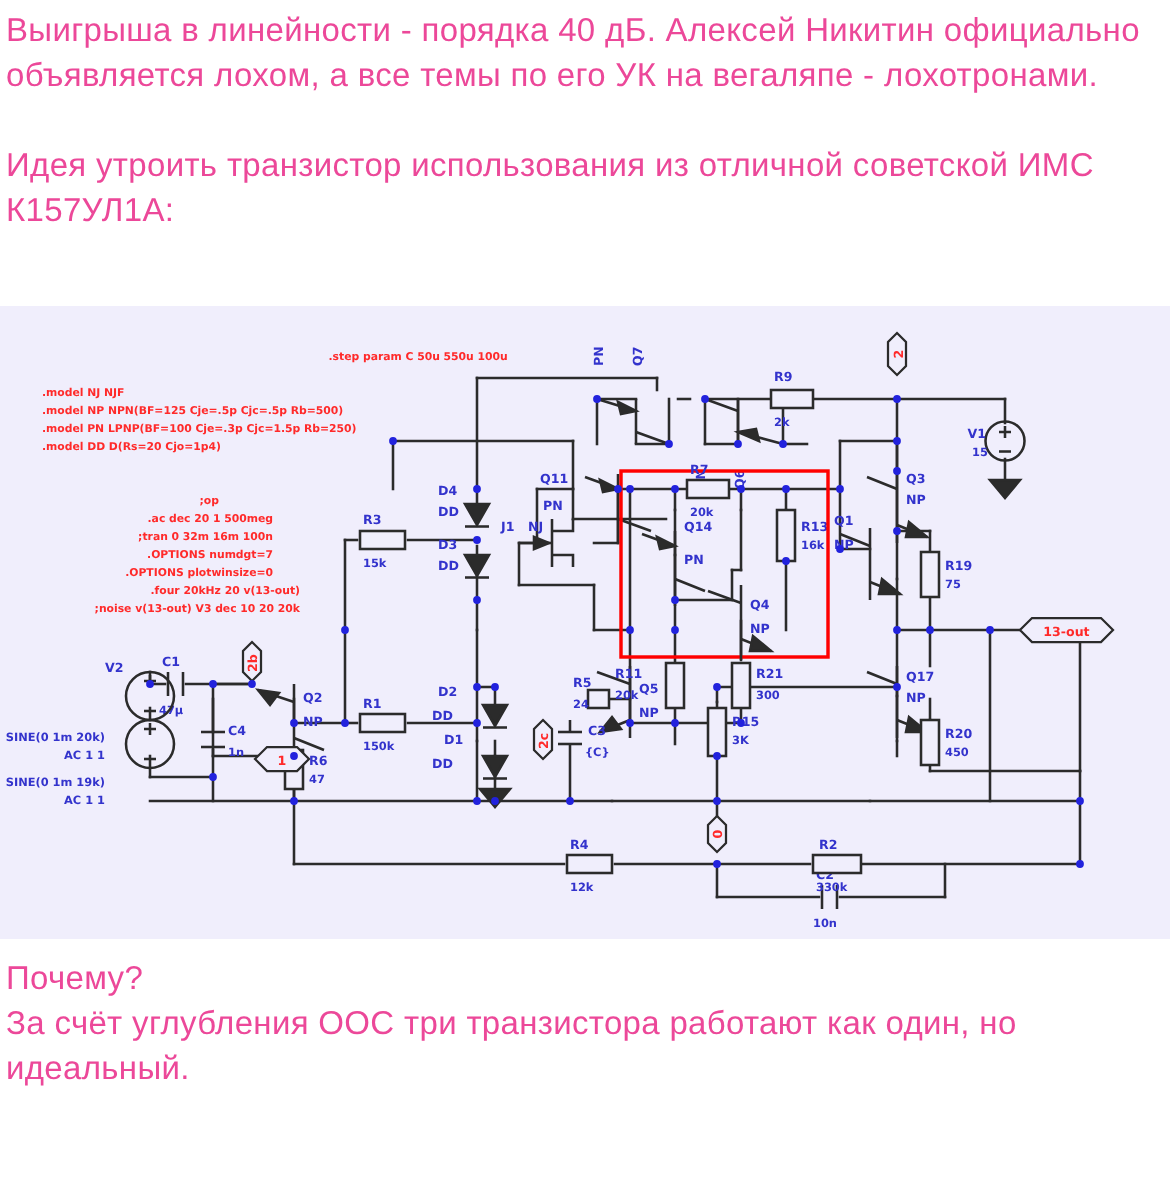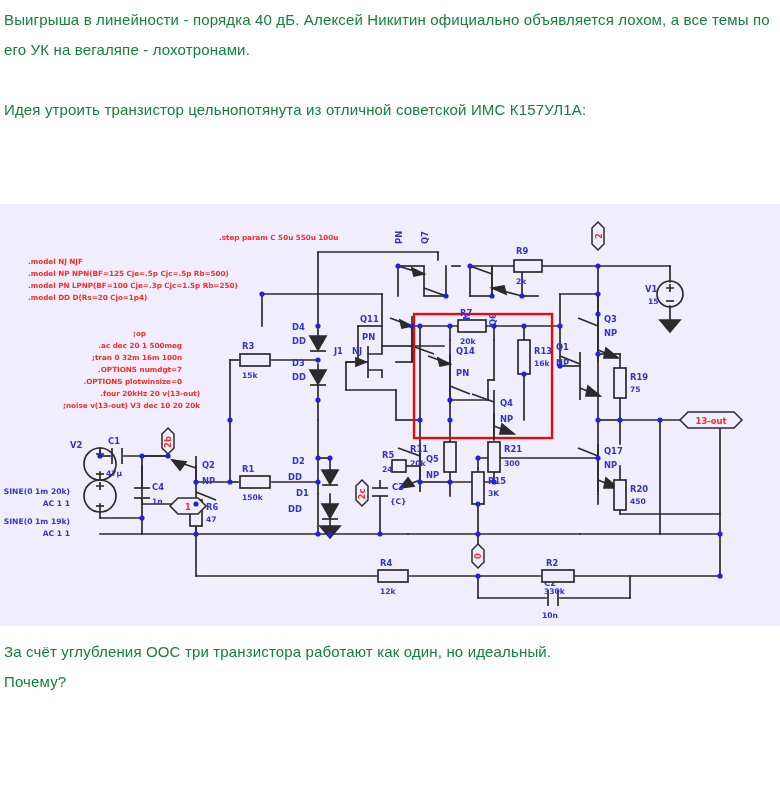--- a/index.html
+++ b/index.html
@@ -14,23 +14,23 @@
     font-family: "Liberation Sans", sans-serif;
     color: #1a1a1a;
     overflow: hidden;
   }
   .page {
     position: relative;
     width: 780px;
     height: 800px;
   }
   .prose {
-    font-size: 15px;
+    font-size: 22px;
     line-height: 30px;
-    color: #15803d;
+    color: #ec4899;
     letter-spacing: 0.01em;
   }
   .prose p { margin: 0; }
   .text-top {
     position: absolute;
     left: 4px;
     top: 5px;
     width: 772px;
   }
   .para-gap { height: 30px; }
@@ -113,21 +113,21 @@
   }
 </style>
 </head>
 <body>
 
 <div class="page">
 
   <div class="text-top prose">
     <p>Выигрыша в линейности - порядка 40 дБ. Алексей Никитин официально объявляется лохом, а все темы по его УК на вегаляпе - лохотронами.</p>
     <div class="para-gap"></div>
-    <p>Идея утроить транзистор цельнопотянута из отличной советской ИМС К157УЛ1А:</p>
+    <p>Идея утроить транзистор использования из отличной советской ИМС К157УЛ1А:</p>
   </div>
 
   <div class="schematic-wrap">
     <svg width="780" height="422" viewBox="0 0 780 422" xmlns="http://www.w3.org/2000/svg">
 
       <rect x="0" y="0" width="780" height="422" fill="#f0eefc"></rect>
 
       <text class="sp-directive" x="219" y="36">.step param C 50u 550u 100u</text>
 
       <text class="sp-directive" x="28" y="60">.model NJ NJF</text>
@@ -662,17 +662,17 @@
         <circle cx="522" cy="92" r="2.6"></circle>
         <circle cx="100" cy="252" r="2.6"></circle>
         <circle cx="330" cy="254" r="2.6"></circle>
         <circle cx="330" cy="330" r="2.6"></circle>
         <circle cx="524" cy="170" r="2.6"></circle>
       </g>
     </svg>
   </div>
 
   <div class="text-bottom prose">
+    <p>Почему?</p>
     <p>За счёт углубления ООС три транзистора работают как один, но идеальный.</p>
-    <p>Почему?</p>
   </div>
 
 </div>
 
 </body></html>

